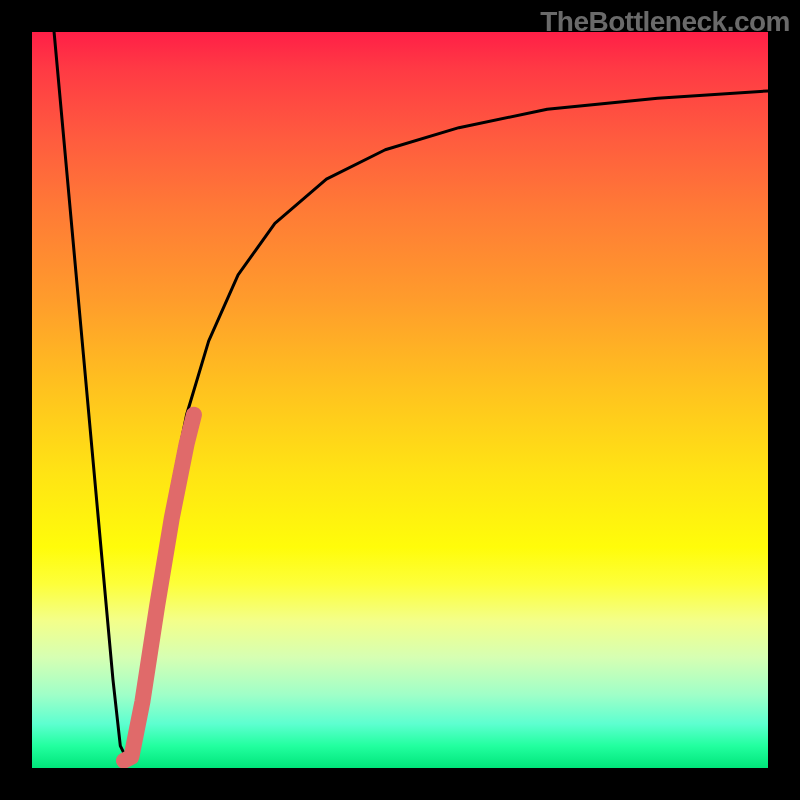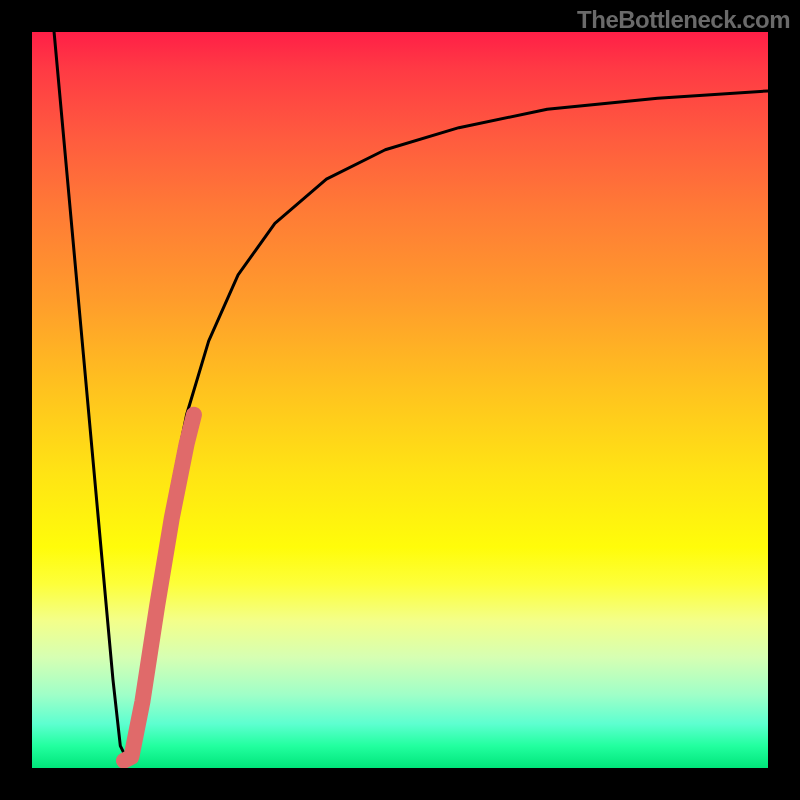--- a/index.html
+++ b/index.html
@@ -8,21 +8,21 @@
     position: relative;
     width: 800px;
     height: 800px;
     background: #000;
   }
   .watermark {
     position: absolute;
     top: 6px;
     right: 10px;
     font-family: Arial, sans-serif;
-    font-size: 24px;
+    font-size: 28px;
     font-weight: bold;
     color: #6a6a6a;
     z-index: 10;
     letter-spacing: -0.5px;
   }
   .plot-area {
     position: absolute;
     left: 32px;
     top: 32px;
     width: 736px;

